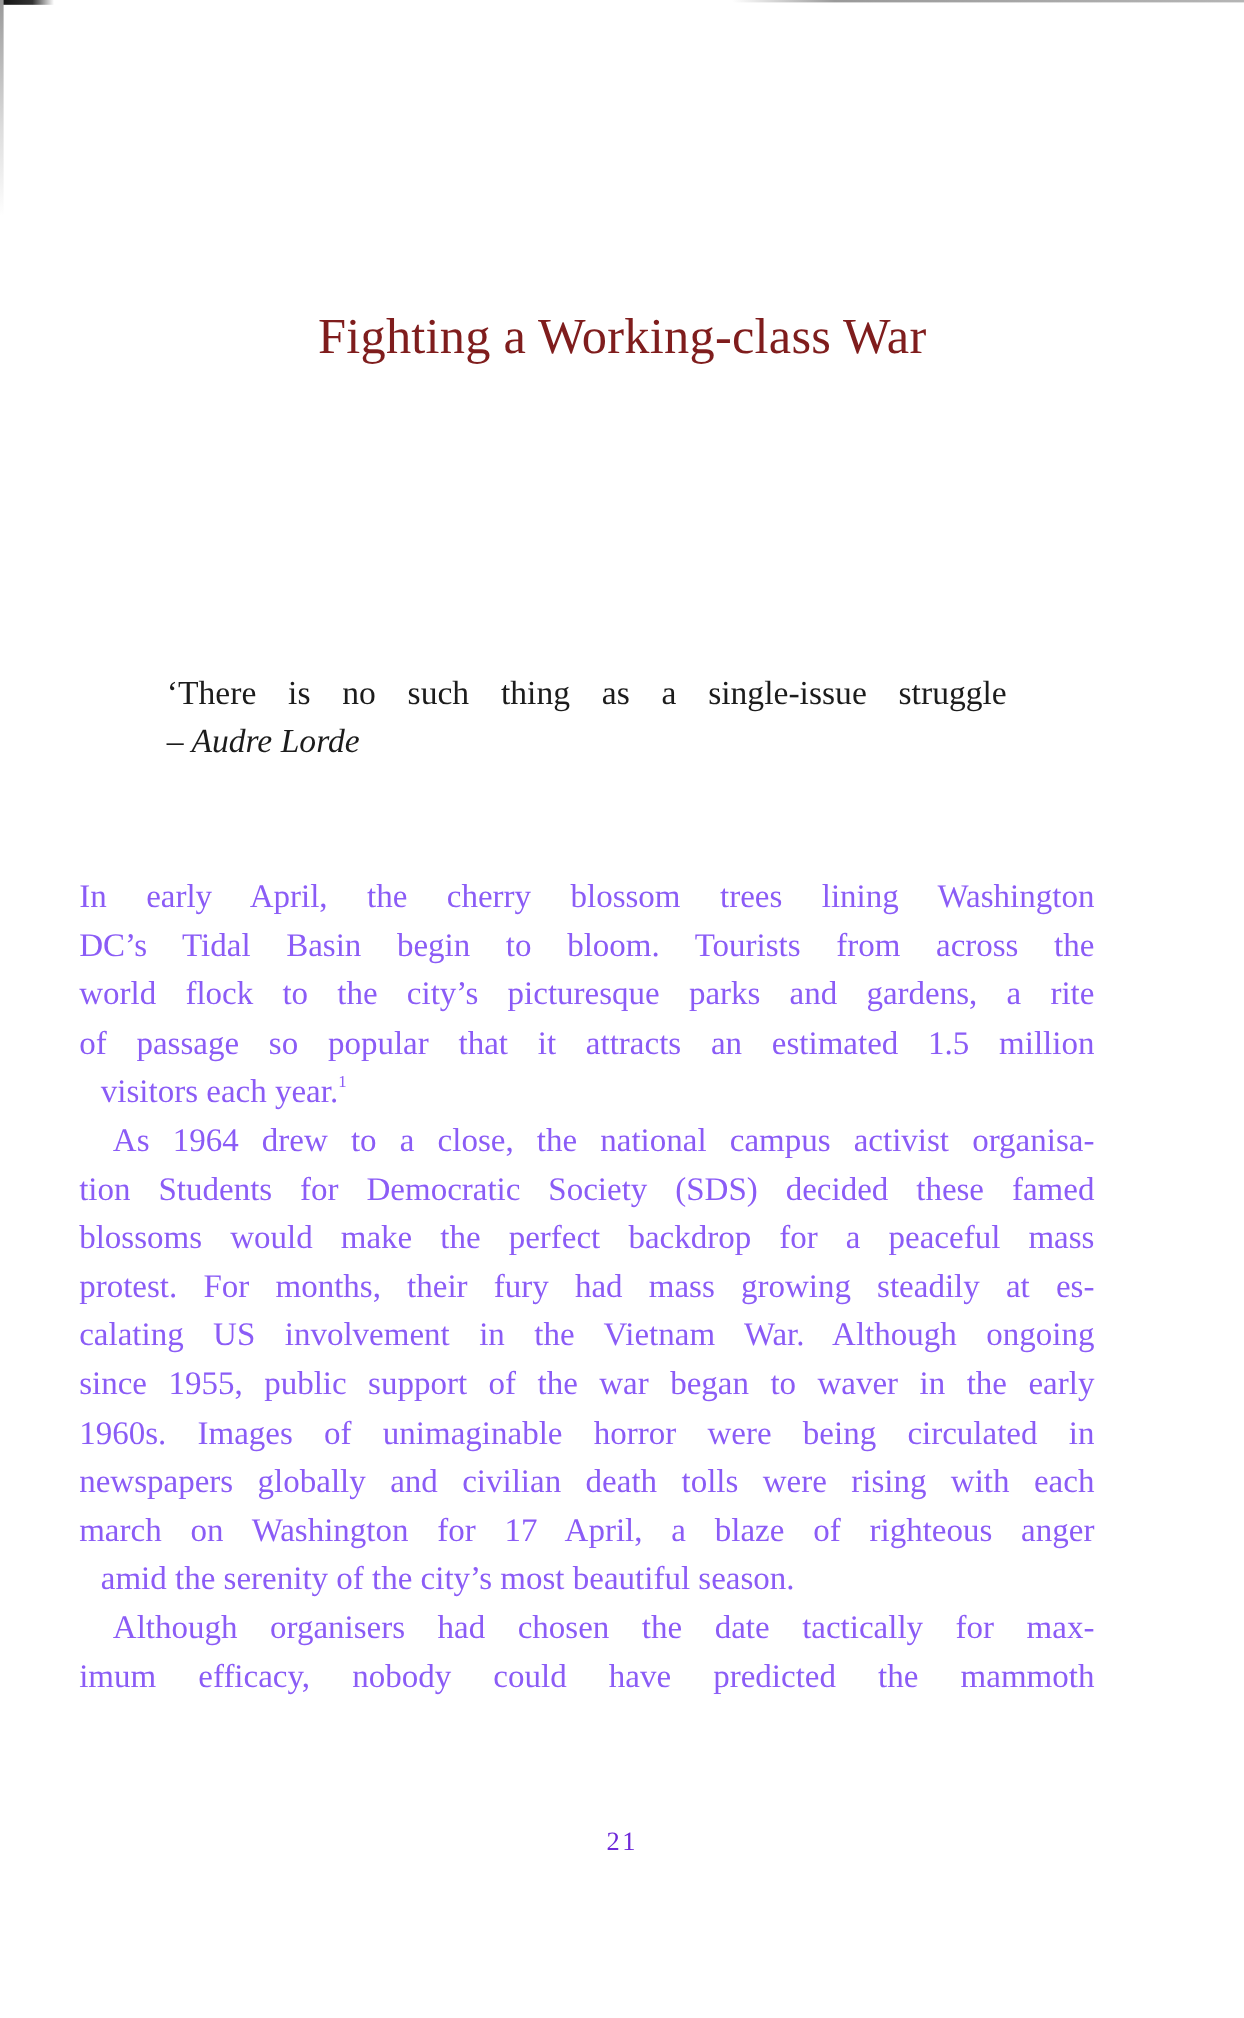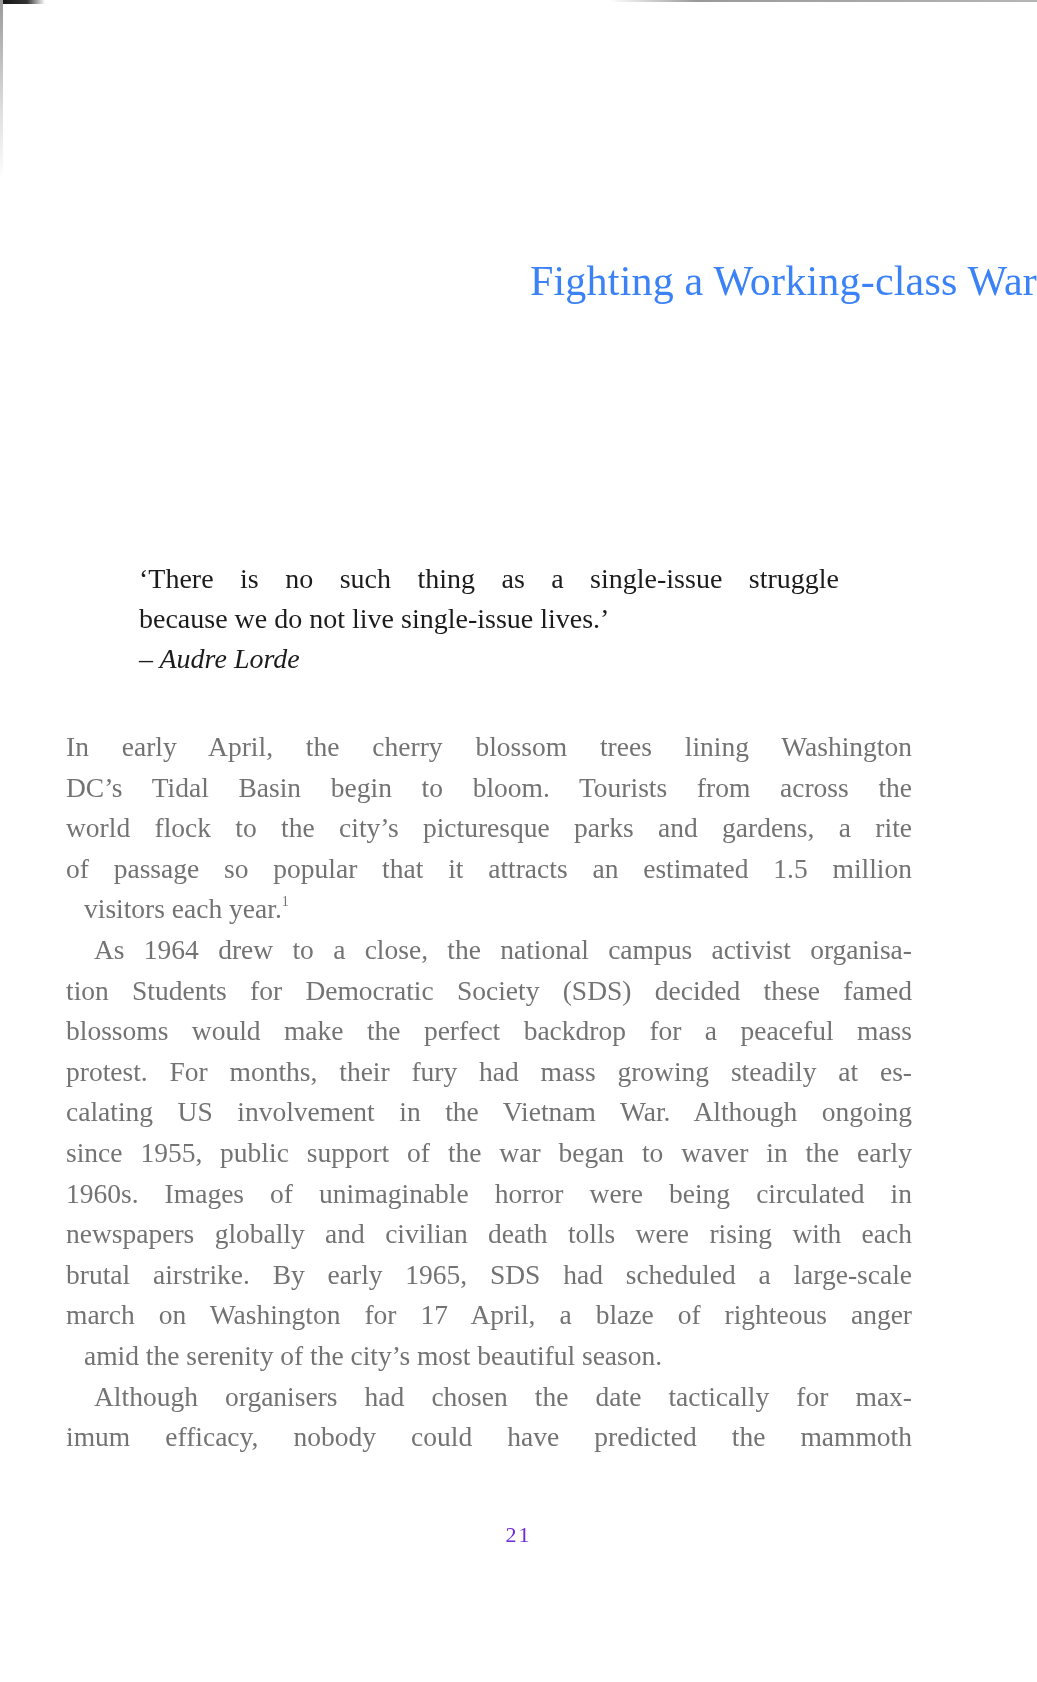--- a/index.html
+++ b/index.html
@@ -30,25 +30,25 @@
     .scan-edge-left {
       position: absolute;
       left: 0; top: 0;
       width: 3px; height: 180px;
       background: linear-gradient(180deg, #999 0%, #ddd 60%, rgba(255,255,255,0) 100%);
     }
     .chapter-title {
       position: absolute;
       left: 0; top: 252px;
       width: 1037px;
-      text-align: right;
+      text-align: center;
       font-size: 42px;
       line-height: 58px;
       letter-spacing: 0.2px;
-      color: #3b82f6;
+      color: #7f1d1d;
     }
     .epigraph {
       position: absolute;
       left: 139px;
       top: 559px;
       width: 700px;
       font-size: 28px;
       line-height: 40px;
       color: #1c1c1c;
     }
@@ -67,21 +67,21 @@
       font-style: italic;
       padding-right: 4px;
     }
     .body-text {
       position: absolute;
       left: 66px;
       top: 727px;
       width: 846px;
       font-size: 27.5px;
       line-height: 40.6px;
-      color: #737373;
+      color: #8b5cf6;
     }
     .line {
       display: block;
       white-space: nowrap;
       text-align: justify;
       text-align-last: justify;
       height: 40.6px;
     }
     .line.last {
       text-align-last: left;
@@ -109,41 +109,39 @@
 <body>
 
 <div class="scan-edge-top-left"></div>
 <div class="scan-edge-top-right"></div>
 <div class="scan-edge-left"></div>
 
 <h1 class="chapter-title" style="margin:0;font-weight:normal;">Fighting a Working-class War</h1>
 
 <blockquote class="epigraph" style="margin:0;">
   <span class="epigraph-line">‘There is no such thing as a single-issue struggle</span>
-  <span class="epigraph-line last">because we do not live single-issue lives.’</span>
   <span class="attribution">– Audre Lorde</span>
 </blockquote>
 
 <div class="body-text">
 
   <span class="line">In early April, the cherry blossom trees lining Washington</span>
   <span class="line">DC’s Tidal Basin begin to bloom. Tourists from across the</span>
   <span class="line">world flock to the city’s picturesque parks and gardens, a rite</span>
   <span class="line">of passage so popular that it attracts an estimated 1.5 million</span>
   <span class="line last"><span>visitors each year.</span><sup class="fn">1</sup></span>
 
   <span class="line indent">As 1964 drew to a close, the national campus activist organisa-</span>
   <span class="line">tion Students for Democratic Society (SDS) decided these famed</span>
   <span class="line">blossoms would make the perfect backdrop for a peaceful mass</span>
   <span class="line">protest. For months, their fury had mass growing steadily at es-</span>
   <span class="line">calating US involvement in the Vietnam War. Although ongoing</span>
   <span class="line">since 1955, public support of the war began to waver in the early</span>
   <span class="line">1960s. Images of unimaginable horror were being circulated in</span>
   <span class="line">newspapers globally and civilian death tolls were rising with each</span>
-  <span class="line">brutal airstrike. By early 1965, SDS had scheduled a large-scale</span>
   <span class="line">march on Washington for 17 April, a blaze of righteous anger</span>
   <span class="line last">amid the serenity of the city’s most beautiful season.</span>
 
   <span class="line indent">Although organisers had chosen the date tactically for max-</span>
   <span class="line">imum efficacy, nobody could have predicted the mammoth</span>
 </div>
 
 <div class="page-number">21</div>
 
 </body></html>

